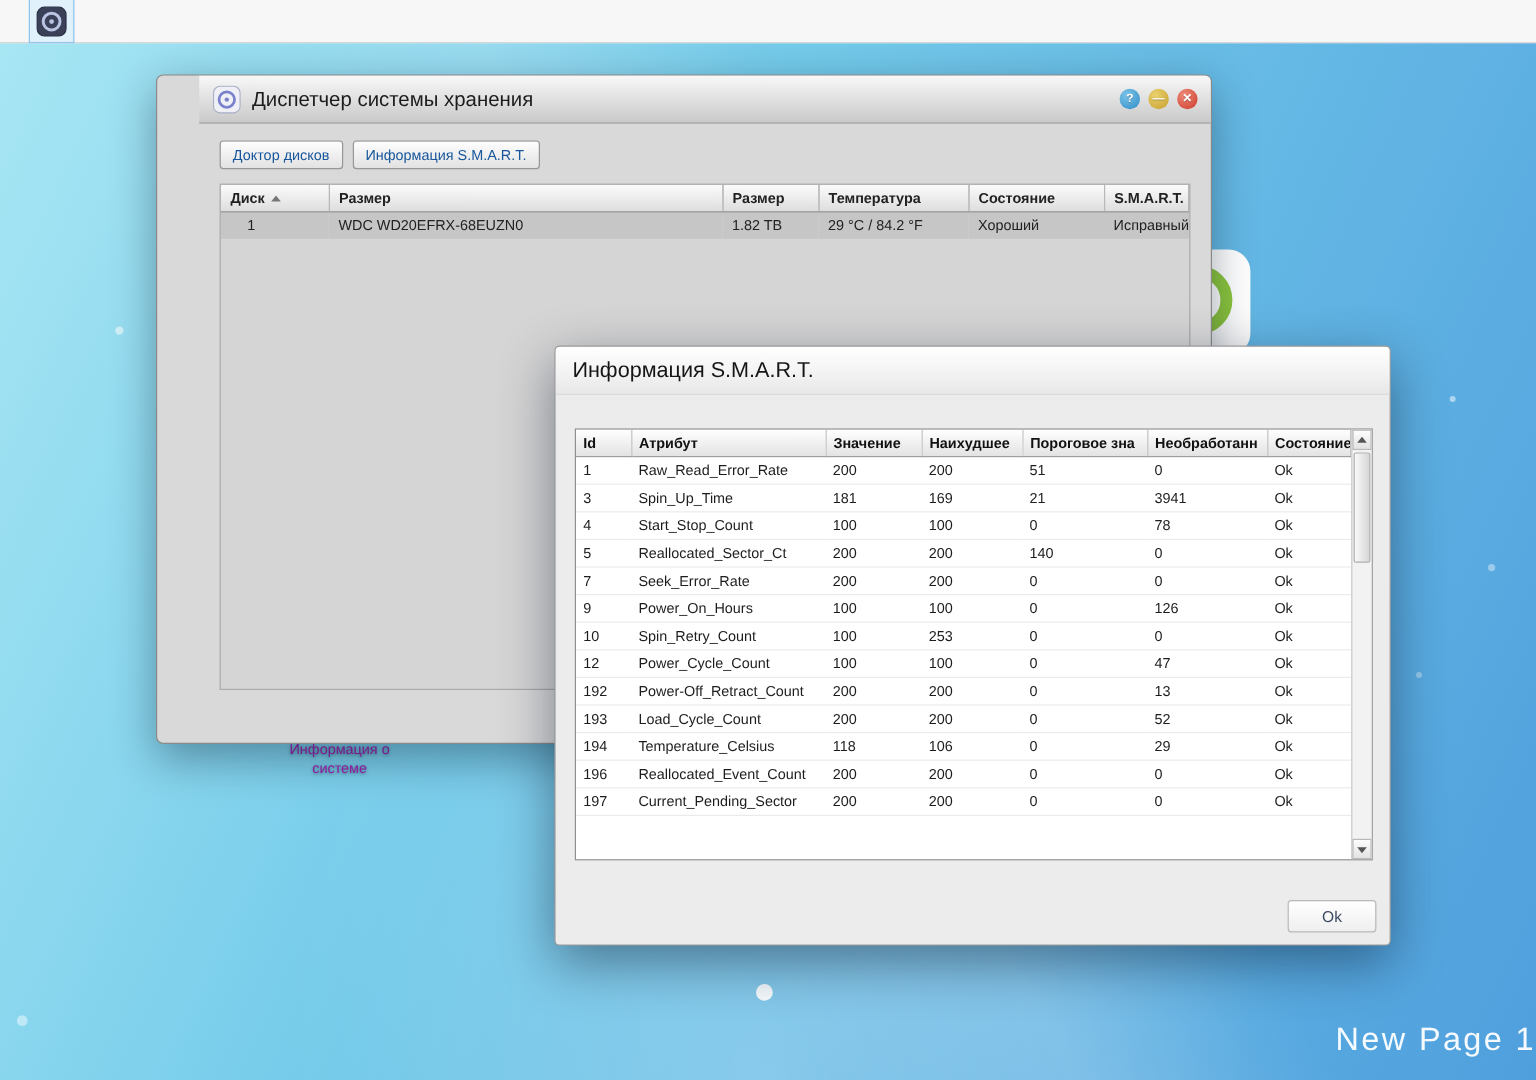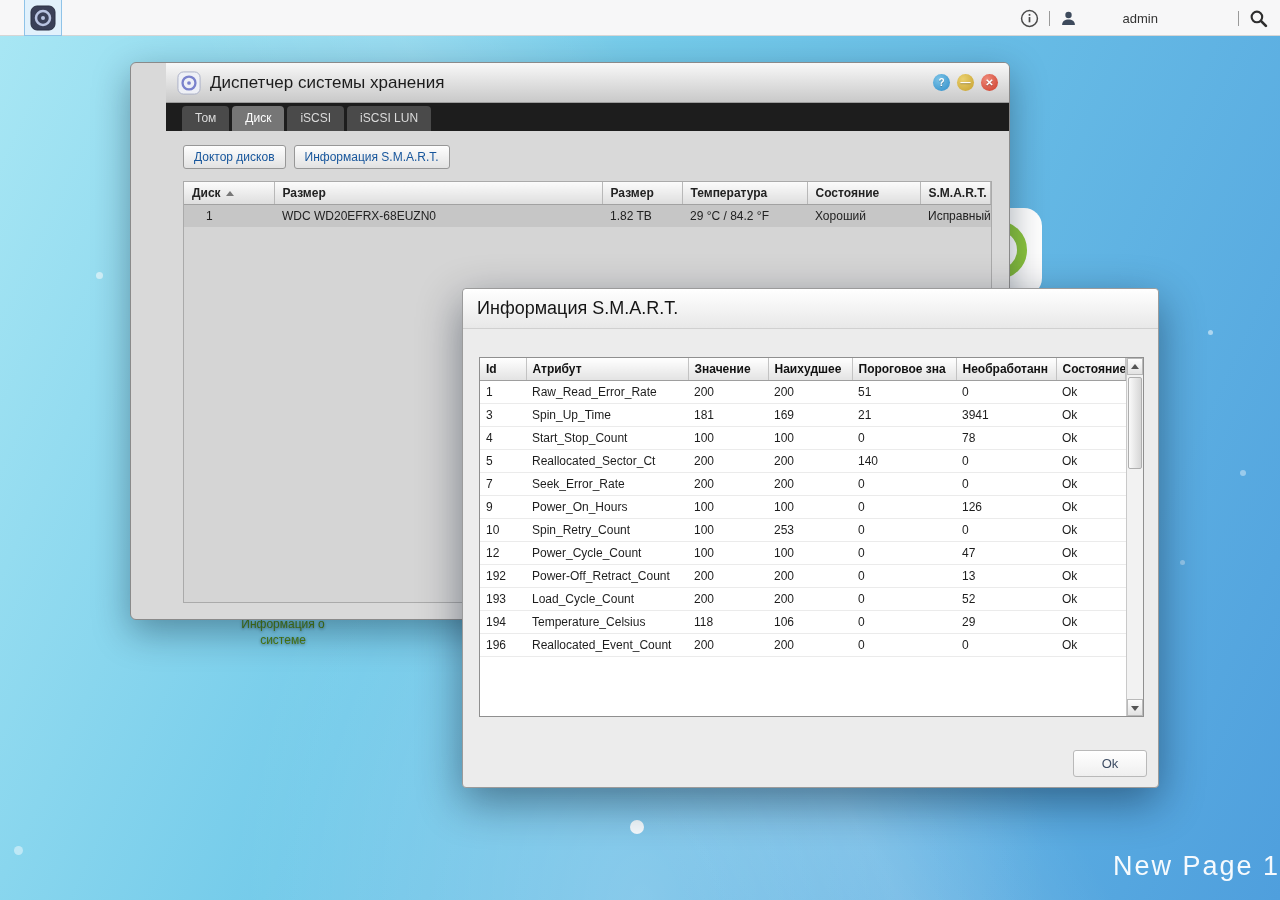--- a/index.html
+++ b/index.html
@@ -11,21 +11,21 @@
       linear-gradient(60deg, transparent 38%, rgba(255,255,255,0.14) 50%, transparent 62%),
       radial-gradient(ellipse at 50% 100%, rgba(255,255,255,0.22), transparent 45%),
       linear-gradient(115deg, #a9e7f4 0%, #74cbea 40%, #4f9fdd 100%);
   }
 
   
   .dot { position:absolute; border-radius:50%; background:#fff; z-index:1; }
   .desktop-icon-green { position:absolute; left:952px; top:206px; width:92px; height:92px; z-index:1; }
   .desktop-label {
     position:absolute; left:226px; top:616px; width:114px; z-index:1;
-    text-align:center; color:#4d7c0f; font-size:12px; line-height:16px;
+    text-align:center; color:#a21caf; font-size:12px; line-height:16px;
     text-shadow:0 1px 3px rgba(0,0,0,0.45);
   }
   .page-title {
     position:absolute; left:0; right:0; top:851px; z-index:1;
     text-align:right; color:rgba(255,255,255,0.95);
     font-size:27px; letter-spacing:2px;
   }
 
   
   .topbar {
@@ -180,68 +180,38 @@
 
 <div class="page-title">New Page 1</div>
 
 <div class="topbar">
   <div class="app-tile">
     <svg width="26" height="26" viewBox="0 0 26 26">
       <rect x="1" y="1" width="24" height="24" rx="6" fill="#3a4058" stroke="#2a3045"></rect>
       <circle cx="13" cy="13" r="7" fill="none" stroke="#b9c4e2" stroke-width="2.5"></circle>
       <circle cx="13" cy="13" r="2" fill="#b9c4e2"></circle>
     </svg>
-  </div>
-  <div class="topbar-right">
-    <span class="tb-icon">
-      <svg width="19" height="19" viewBox="0 0 18 18">
-        <circle cx="9" cy="9" r="7.5" fill="none" stroke="#4a4a4a" stroke-width="1.4"></circle>
-        <rect x="8.2" y="7.6" width="1.6" height="5" fill="#4a4a4a"></rect>
-        <rect x="8.2" y="4.7" width="1.6" height="1.7" fill="#4a4a4a"></rect>
-      </svg>
-    </span>
-    <span class="tb-sep"></span>
-    <span class="tb-icon">
-      <svg width="17" height="17" viewBox="0 0 16 16">
-        <circle cx="8" cy="4.7" r="3" fill="#3d4a5c"></circle>
-        <path d="M2 14c0-3.3 2.7-5 6-5s6 1.7 6 5z" fill="#3d4a5c"></path>
-      </svg>
-    </span>
-    <span class="tb-user-name">admin</span>
-    <span class="tb-sep wide"></span>
-    <span class="tb-icon">
-      <svg width="19" height="19" viewBox="0 0 18 18">
-        <circle cx="7.5" cy="7.5" r="5" fill="none" stroke="#2e2e2e" stroke-width="2"></circle>
-        <line x1="11.5" y1="11.5" x2="16" y2="16" stroke="#2e2e2e" stroke-width="2.6" stroke-linecap="round"></line>
-      </svg>
-    </span>
   </div>
 </div>
 
 <div class="window">
   <div class="win-titlebar">
     <svg class="win-icon" viewBox="0 0 26 26">
       <rect x="1" y="1" width="24" height="24" rx="6" fill="#eef0f6" stroke="#a8aec6"></rect>
       <circle cx="13" cy="13" r="7" fill="none" stroke="#7a82cc" stroke-width="2.5"></circle>
       <circle cx="13" cy="13" r="2" fill="#7a82cc"></circle>
     </svg>
     <span class="win-title">Диспетчер системы хранения</span>
     <span class="win-buttons">
       <span class="wbtn wbtn-help">?</span>
       <span class="wbtn wbtn-min">—</span>
       <span class="wbtn wbtn-close">✕</span>
     </span>
   </div>
 
-  <div class="tabbar">
-    <span class="tab">Том</span>
-    <span class="tab tab--active">Диск</span>
-    <span class="tab">iSCSI</span>
-    <span class="tab">iSCSI LUN</span>
-  </div>
 
   <div class="win-content">
     <div class="toolbar">
       <button class="tbtn">Доктор дисков</button>
       <button class="tbtn">Информация S.M.A.R.T.</button>
     </div>
 
     <div class="disk-table-wrap">
       <table class="disk-table">
         <colgroup>
@@ -408,20 +378,29 @@
           </tr>
           <tr>
             <td>196</td>
             <td>Reallocated_Event_Count</td>
             <td>200</td>
             <td>200</td>
             <td>0</td>
             <td>0</td>
             <td>Ok</td>
           </tr>
+          <tr>
+            <td>197</td>
+            <td>Current_Pending_Sector</td>
+            <td>200</td>
+            <td>200</td>
+            <td>0</td>
+            <td>0</td>
+            <td>Ok</td>
+          </tr>
         </tbody>
     </table>
 
     <div class="sb">
       <div class="sb-btn sb-up"></div>
       <div class="sb-thumb"></div>
       <div class="sb-btn sb-down"></div>
     </div>
   </div>
 

